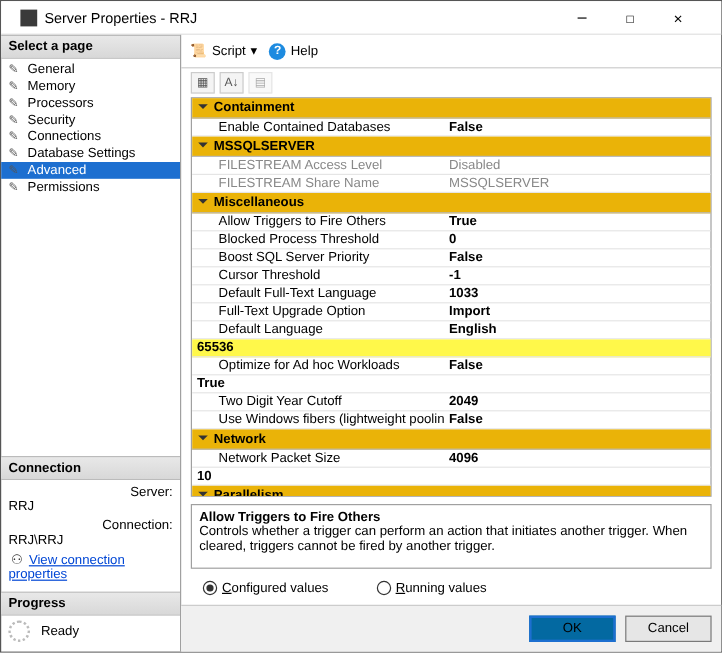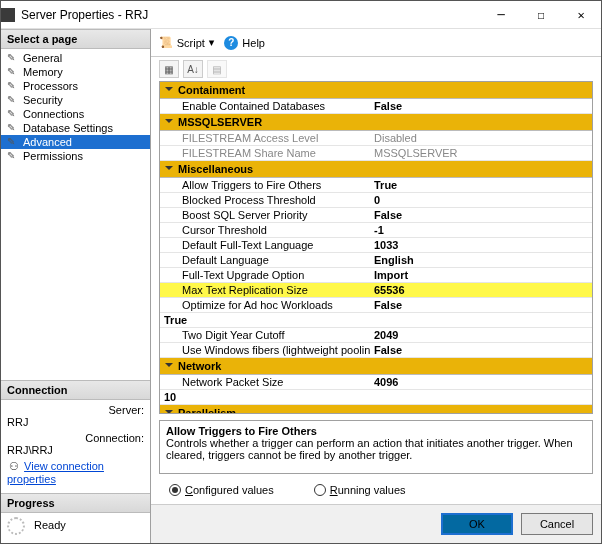--- a/index.html
+++ b/index.html
@@ -15,21 +15,21 @@
     height: 544px;
     border: 1px solid #555;
     display: flex;
     flex-direction: column;
     background: #fff;
   }
   .titlebar {
     height: 28px;
     display: flex;
     align-items: center;
-    padding: 0 0;
+    padding: 0 16px;
     background: #fff;
     border-bottom: 1px solid #e0e0e0;
   }
   .titlebar .appicon {
     width: 14px; height: 14px;
     background: #3a3a3a;
     margin-right: 6px;
   }
   .titlebar .title { flex: 1; font-size: 12px; }
   .winbtn {
@@ -328,29 +328,28 @@
           </div>
           <div class="grid-row">
             <div class="k">Cursor Threshold</div>
             <div class="v">-1</div>
           </div>
           <div class="grid-row">
             <div class="k">Default Full-Text Language</div>
             <div class="v">1033</div>
           </div>
           <div class="grid-row">
+            <div class="k">Full-Text Upgrade Option</div>
+            <div class="v">Import</div>
+          </div>
+          <div class="grid-row">
             <div class="k">Default Language</div>
             <div class="v">English</div>
           </div>
-          <div class="grid-row">
-            <div class="k">Full-Text Upgrade Option</div>
-            <div class="v">Import</div>
-          </div>
           <div class="grid-row highlight">
-            <div class="k">Max Text Replication Size</div>
             <div class="v">65536</div>
           </div>
           <div class="grid-row">
             <div class="k">Optimize for Ad hoc Workloads</div>
             <div class="v">False</div>
           </div>
           <div class="grid-row">
             <div class="v">True</div>
           </div>
           <div class="grid-row">

